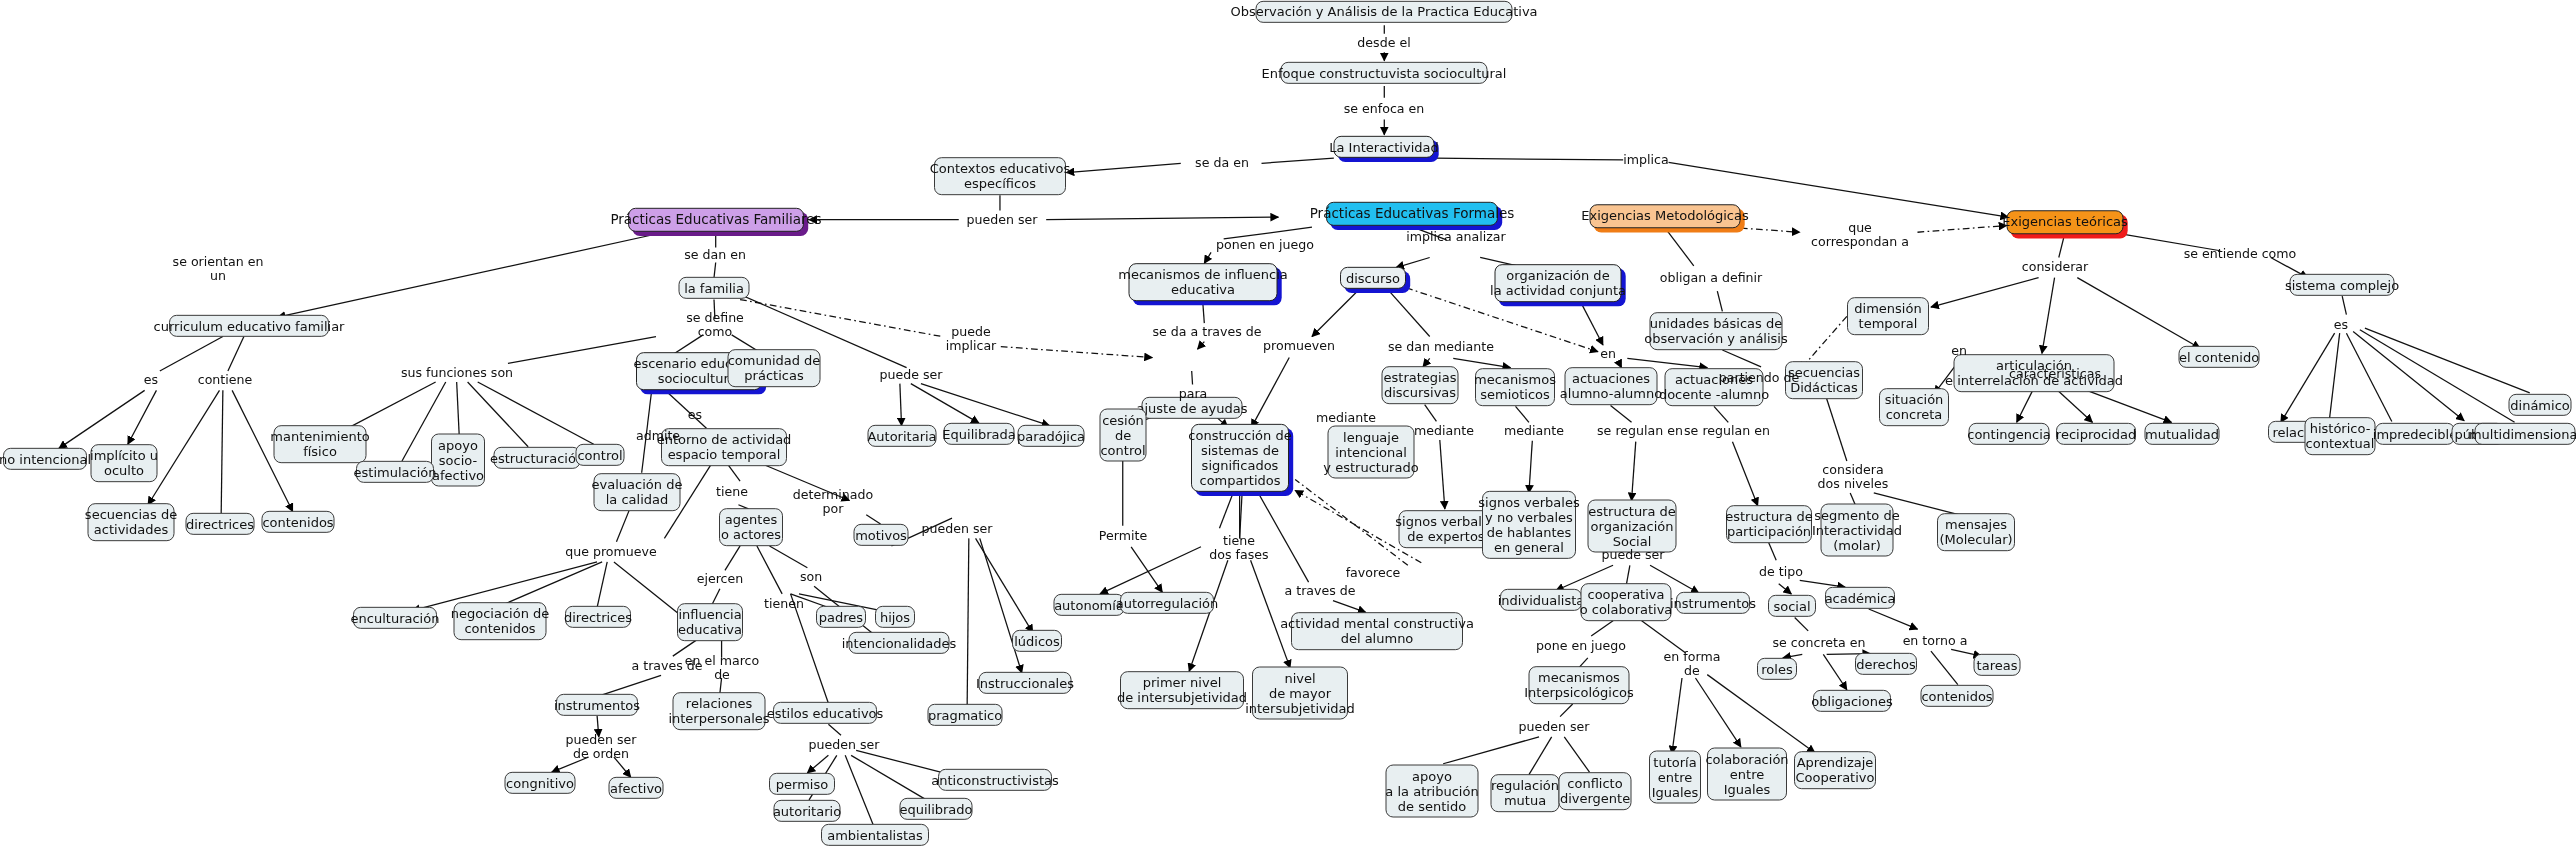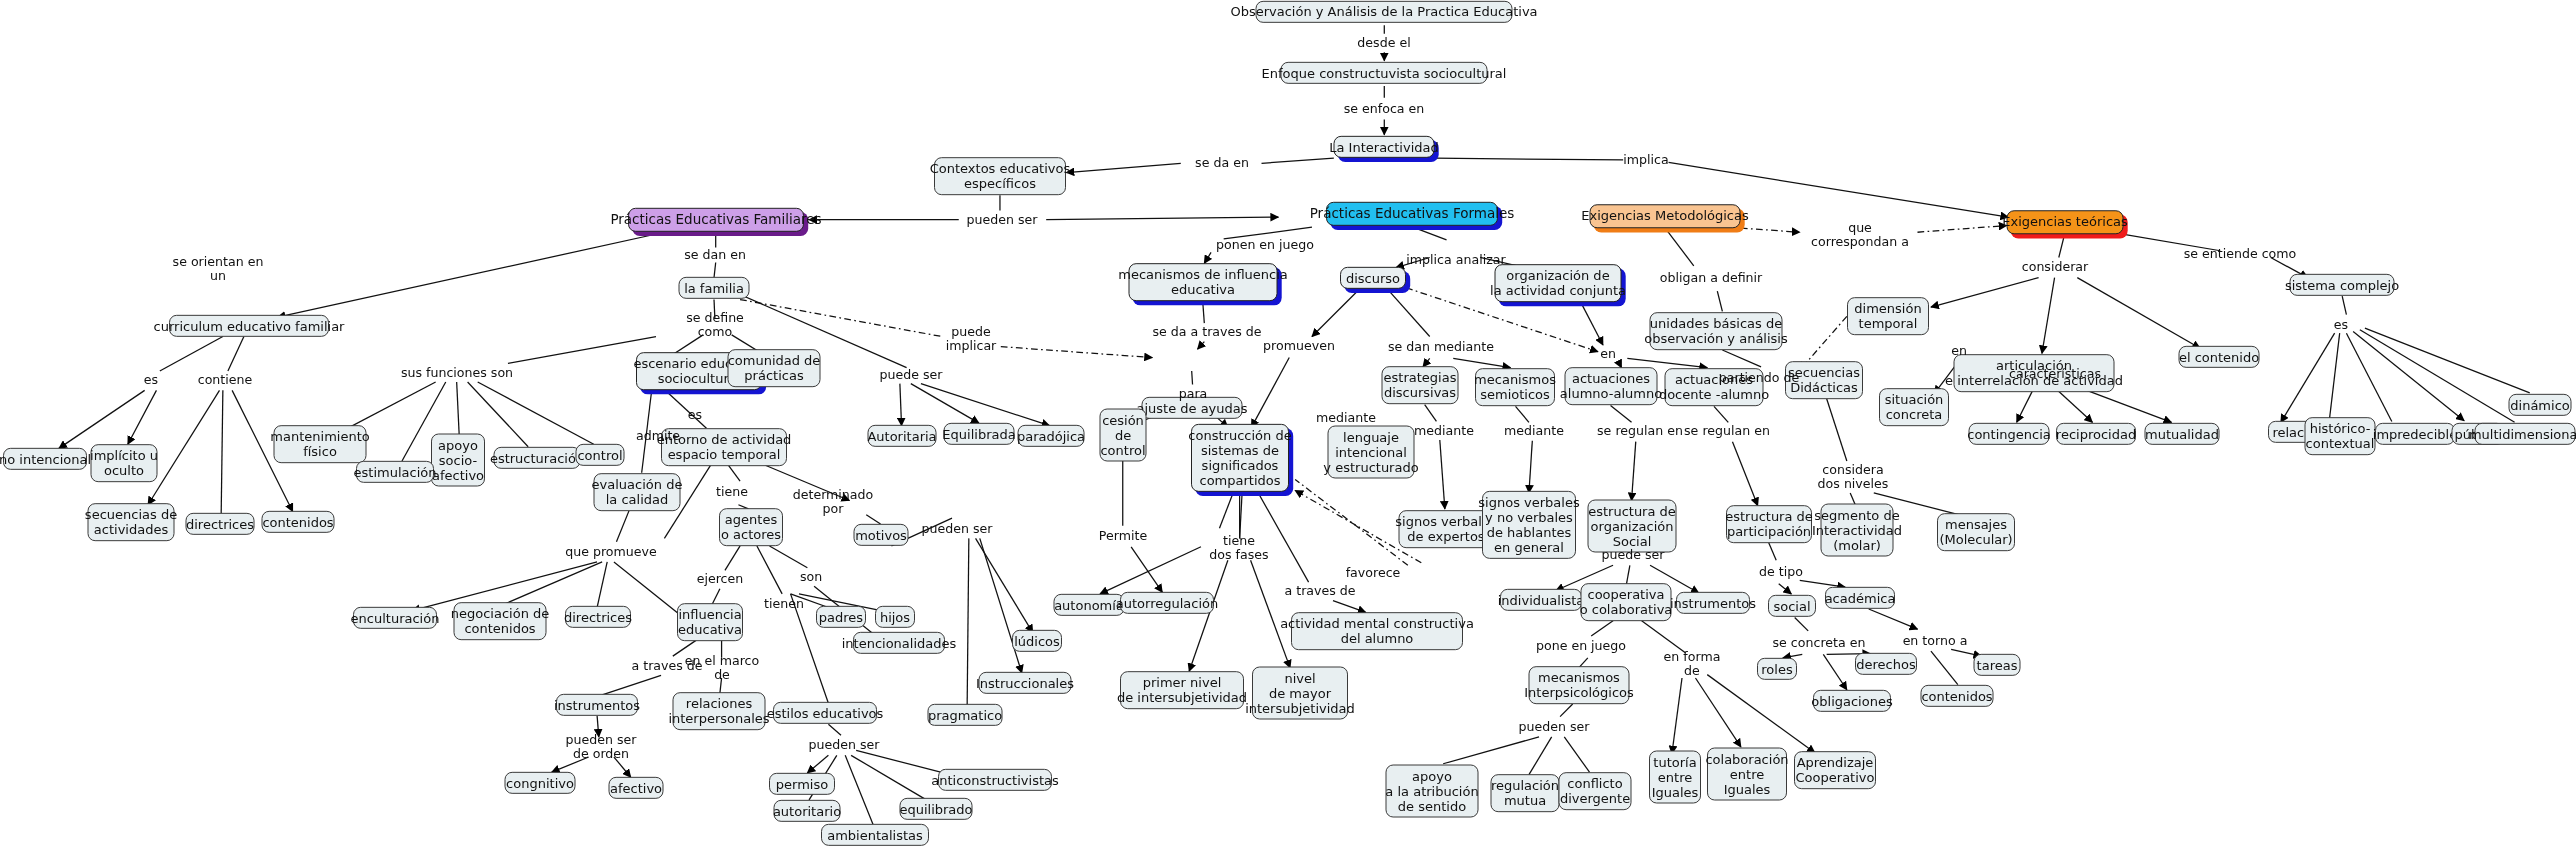--- a/index.html
+++ b/index.html
@@ -397,21 +397,21 @@
     <div class="node" style="left: 1835px; top: 770px; width: 82px; min-height: 37px;">Aprendizaje
 Cooperativo</div>
     <div class="node" style="left: 395px; top: 618px; width: 84px; min-height: 22px;">enculturación</div>
     <div class="node" style="left: 500px; top: 621px; width: 93px; min-height: 37px;">negociación de
 contenidos</div>
     <div class="node" style="left: 598px; top: 617px; width: 66px; min-height: 22px;">directrices</div>
     <div class="node" style="left: 710px; top: 622px; width: 66px; min-height: 37px;">influencia
 educativa</div>
     <div class="node" style="left: 841px; top: 617px; width: 50px; min-height: 22px;">padres</div>
     <div class="node" style="left: 895px; top: 617px; width: 40px; min-height: 22px;">hijos</div>
-    <div class="node" style="left: 899px; top: 643px; width: 92px; min-height: 22px;">intencionalidades</div>
+    <div class="node" style="left: 899px; top: 643px; width: 101px; min-height: 22px;">intencionalidades</div>
     <div class="node" style="left: 825px; top: 713px; width: 104px; min-height: 22px;">estilos educativos</div>
     <div class="node" style="left: 719px; top: 711px; width: 93px; min-height: 37px;">relaciones
 interpersonales</div>
     <div class="node" style="left: 597px; top: 705px; width: 82px; min-height: 22px;">instrumentos</div>
     <div class="node" style="left: 540px; top: 783px; width: 71px; min-height: 22px;">congnitivo</div>
     <div class="node" style="left: 636px; top: 788px; width: 55px; min-height: 22px;">afectivo</div>
     <div class="node" style="left: 802px; top: 784px; width: 66px; min-height: 22px;">permiso</div>
     <div class="node" style="left: 807px; top: 811px; width: 67px; min-height: 22px;">autoritario</div>
     <div class="node" style="left: 875px; top: 835px; width: 108px; min-height: 22px;">ambientalistas</div>
     <div class="node" style="left: 936px; top: 809px; width: 73px; min-height: 22px;">equilibrado</div>
@@ -424,21 +424,21 @@
     <div class="link-label" style="left: 1222px; top: 163px;">se da en</div>
     <div class="link-label" style="left: 1646px; top: 160px;">implica</div>
     <div class="link-label" style="left: 1002px; top: 220px;">pueden ser</div>
     <div class="link-label" style="left: 1860px; top: 235px;">que
 correspondan a</div>
     <div class="link-label" style="left: 2240px; top: 254px;">se entiende como</div>
     <div class="link-label" style="left: 218px; top: 269px;">se orientan en
 un</div>
     <div class="link-label" style="left: 715px; top: 255px;">se dan en</div>
     <div class="link-label" style="left: 1265px; top: 245px;">ponen en juego</div>
-    <div class="link-label" style="left: 1456px; top: 260px;">implica analizar</div>
+    <div class="link-label" style="left: 1456px; top: 237px;">implica analizar</div>
     <div class="link-label" style="left: 1711px; top: 278px;">obligan a definir</div>
     <div class="link-label" style="left: 2055px; top: 267px;">considerar</div>
     <div class="link-label" style="left: 151px; top: 380px;">es</div>
     <div class="link-label" style="left: 225px; top: 380px;">contiene</div>
     <div class="link-label" style="left: 457px; top: 373px;">sus funciones son</div>
     <div class="link-label" style="left: 715px; top: 325px;">se define
 como</div>
     <div class="link-label" style="left: 971px; top: 339px;">puede
 implicar</div>
     <div class="link-label" style="left: 911px; top: 375px;">puede ser</div>

